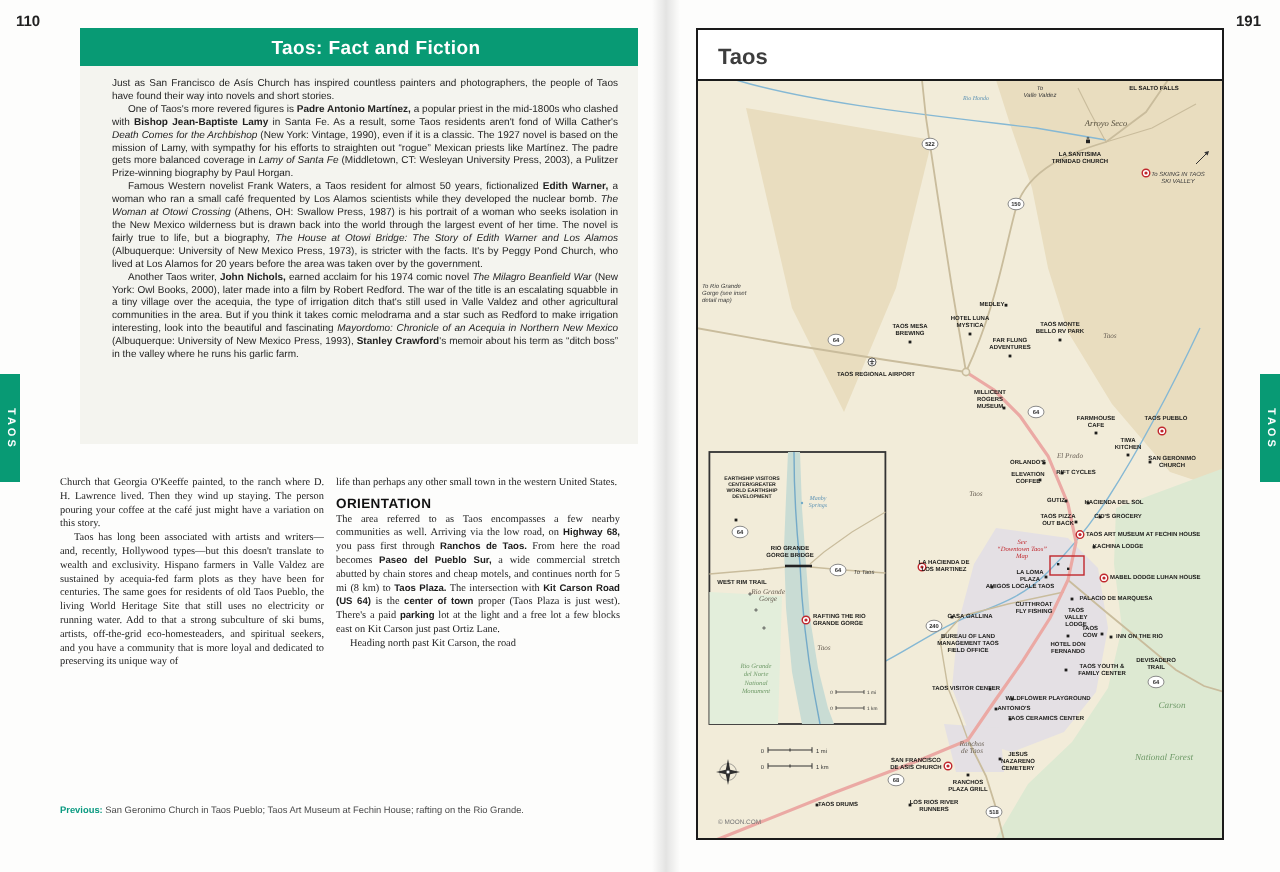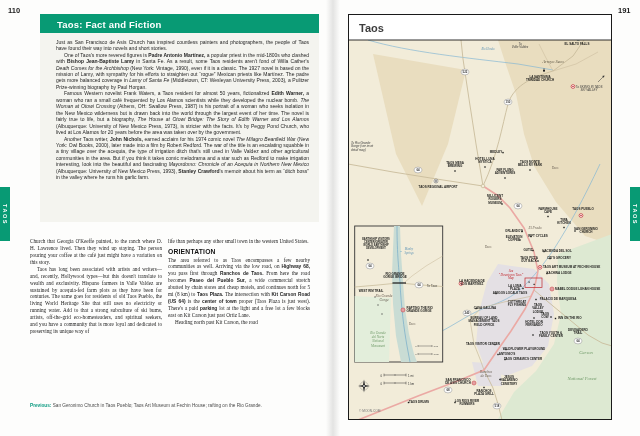--- a/index.html
+++ b/index.html
@@ -8,21 +8,21 @@
   .pagenum{position:absolute;top:6px;font-size:7.5px;font-weight:bold;color:#222;}
   #pn-left{left:8px;} #pn-right{left:618px;}
   .gutter{position:absolute;left:326px;top:0;width:14px;height:436px;
           background:linear-gradient(90deg,rgba(0,0,0,0),rgba(0,0,0,0.10) 50%,rgba(0,0,0,0));}
   .tab{position:absolute;top:187px;width:10px;height:54px;background:#089a74;}
   #tab-left{left:0;} #tab-right{left:630px;}
   .tab span{display:block;width:10px;height:54px;color:#fff;font-size:5.5px;font-weight:bold;
             letter-spacing:1.5px;writing-mode:vertical-rl;text-align:center;line-height:10px;}
   
   .fbox{position:absolute;left:40px;top:14px;width:279px;height:208px;background:#f4f4ef;}
-  .fbox-head{position:absolute;left:0;top:0;width:279px;height:19px;background:#089a74;}
+  .fbox-head{position:absolute;left:0;top:0;width:279px;height:19px;background:#089a74;text-align:center;}
   .fbox-head span{display:block;padding:4.5px 0 0 17px;color:#fff;font-size:9.5px;font-weight:bold;letter-spacing:.2px;}
   .fbox-body-wrap{position:absolute;left:16px;top:25px;width:253px;height:180px;overflow:hidden;}
   .scale-half{transform:scale(.5);transform-origin:0 0;}
   .fbox-body{width:506px;font-size:10px;line-height:12.9px;text-align:justify;color:#1f1f1f;}
   .fbox-body p{margin:0;}
   .fbox-body p + p{text-indent:16px;}
   .fbox-body i{font-style:italic;}
   
   .colwrap{position:absolute;top:238px;overflow:hidden;}
   #col-left{left:30px;width:132px;height:162px;}

